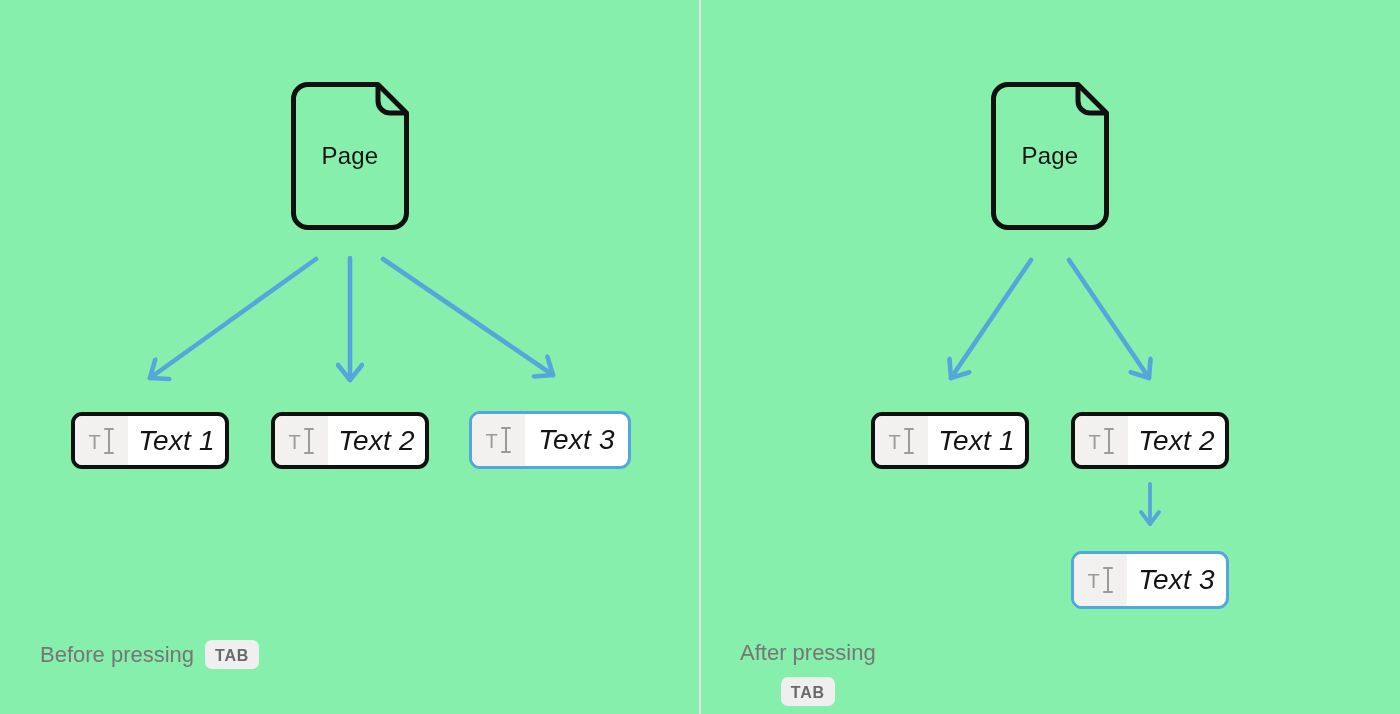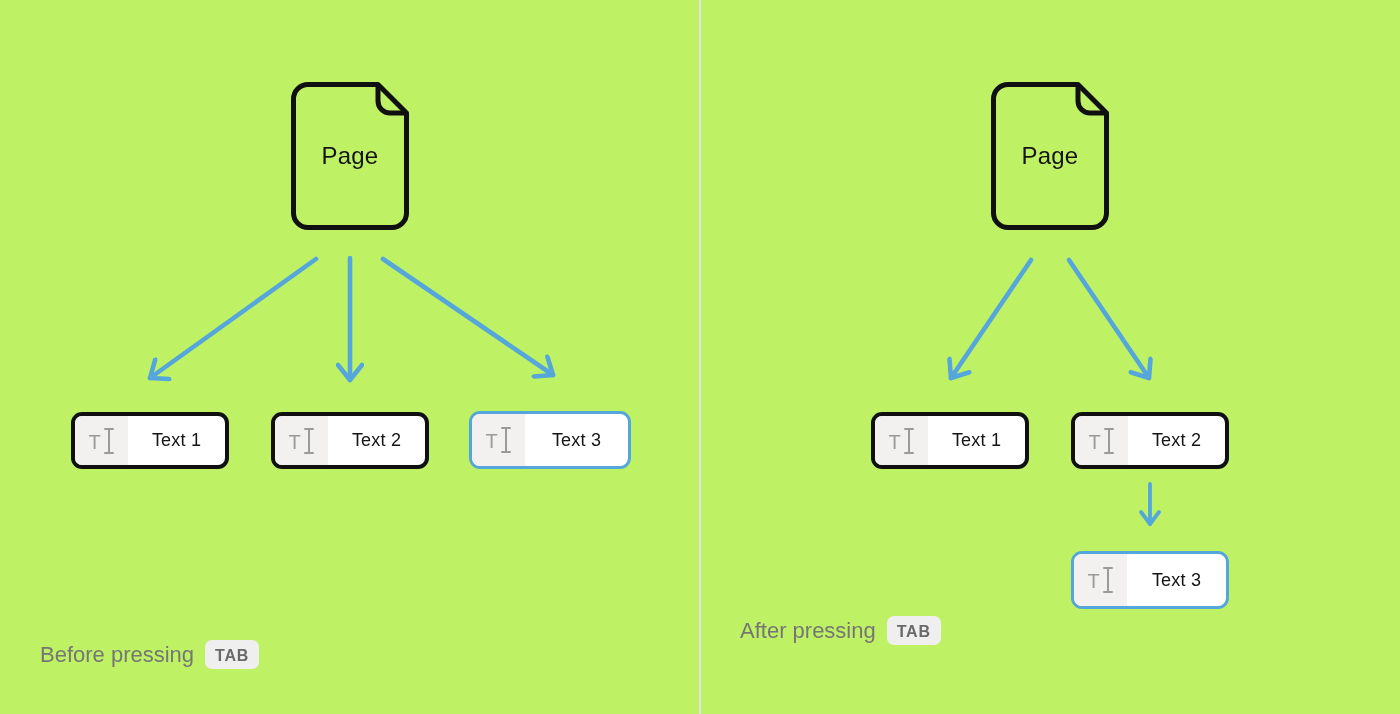--- a/index.html
+++ b/index.html
@@ -1,17 +1,17 @@
 <!DOCTYPE html>
 <html><head>
 <meta charset="utf-8">
 <style>
   html,body { margin:0; padding:0; background:#ffffff; }
   .canvas {
-    position:relative; width:1400px; height:714px; background:#bef264;
+    position:relative; width:1400px; height:714px; background:#86efac;
     overflow:hidden; font-family:"Liberation Sans", sans-serif;
   }
   .divider {
     position:absolute; top:0; bottom:0; width:2px; background:#e4e4e4;
   }
   .arrows { position:absolute; left:0; top:0; width:1400px; height:714px; pointer-events:none; }
 
   
   .page-node { position:absolute; width:118px; height:148px; }
   .page-node svg { position:absolute; left:0; top:0; }
@@ -29,21 +29,21 @@
   .block.highlight { border:3px solid #55a6db; height:58px; }
   .block .icon-cell {
     width:53px; flex:0 0 53px; background:#f2f1f0;
     display:flex; align-items:center; justify-content:center; gap:2px;
   }
   .block .t-glyph {
     color:#9a9a9a; font-size:20px; line-height:1; transform:translateY(1px);
   }
   .block .label {
     flex:1; display:flex; align-items:center; justify-content:center;
-    font-size:18px; color:#141414; letter-spacing:0.2px;
+    font-size:28px; color:#141414; letter-spacing:0.2px;font-style:italic;
   }
 
   
   .caption {
     position:absolute; display:flex; align-items:center; gap:11px;
     font-size:22px; color:#767676;
   }
   .kbd {
     display:inline-block; background:#efefef; color:#696969;
     font-size:16px; font-weight:bold; letter-spacing:0.8px;
@@ -179,19 +179,19 @@
           <g stroke="#9a9a9a" stroke-width="2" stroke-linecap="round" fill="none">
             <path d="M2,2 H10"></path>
               <path d="M6,2 V26"></path>
               <path d="M2,26 H10"></path>
           </g>
         </svg>
       </span>
       <span class="label">Text 3</span>
     </div>
 
-    <div class="caption" style="left:740px; top:616px;">
+    <div class="caption" style="left:740px; top:640px;flex-direction:column;">
       <span>After pressing</span>
       <span class="kbd">TAB</span>
     </div>
   </div>
 
 </div>
 
 </body></html>

